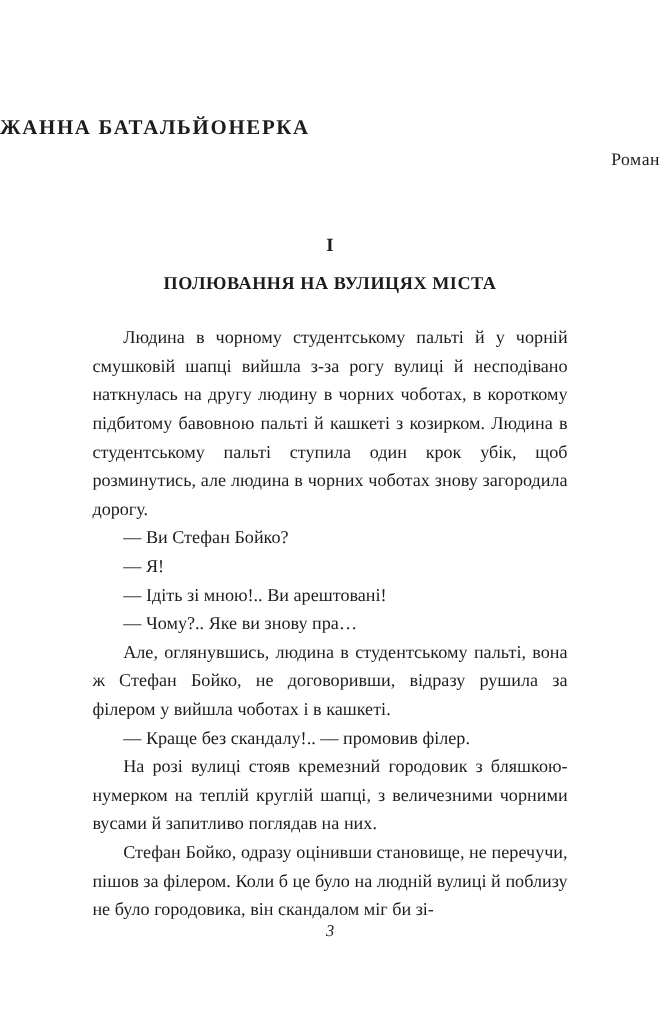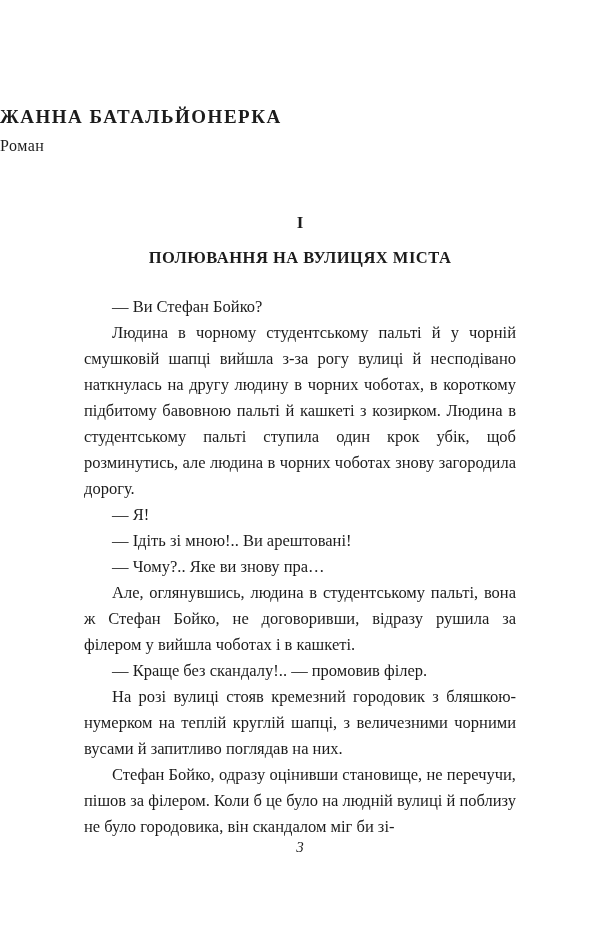--- a/index.html
+++ b/index.html
@@ -20,21 +20,21 @@
   }
   .book-title {
     margin-top: 106px;
     text-align: left;
     font-size: 19px;
     font-weight: bold;
     letter-spacing: 1.5px;
   }
   .book-subtitle {
     margin-top: 9px;
-    text-align: left;
+    text-align: right;
     font-size: 16px;
     letter-spacing: 0.5px;
   }
   .chapter-number {
     margin-top: 58px;
     text-align: center;
     font-size: 17px;
     font-weight: bold;
   }
   .chapter-title {
@@ -72,22 +72,22 @@
 
   <div class="book-title">ЖАННА БАТАЛЬЙОНЕРКА</div>
 
   <div class="book-subtitle">Роман</div>
 
   <div class="chapter-number">I</div>
 
   <div class="chapter-title">ПОЛЮВАННЯ НА ВУЛИЦЯХ МІСТА</div>
 
   <div class="body-text">
+    <p>Людина в чорному студентському пальті й у чорній смушковій шапці вийшла з-за рогу вулиці й несподівано наткнулась на другу людину в чорних чоботах, в короткому підбитому бавовною пальті й кашкеті з козирком. Людина в студентському пальті ступила один крок убік, щоб розминутись, але людина в чорних чоботах знову загородила дорогу.</p>
     <p>— Ви Стефан Бойко?</p>
-    <p>Людина в чорному студентському пальті й у чорній смушковій шапці вийшла з-за рогу вулиці й несподівано наткнулась на другу людину в чорних чоботах, в короткому підбитому бавовною пальті й кашкеті з козирком. Людина в студентському пальті ступила один крок убік, щоб розминутись, але людина в чорних чоботах знову загородила дорогу.</p>
     <p>— Я!</p>
     <p>— Ідіть зі мною!.. Ви арештовані!</p>
     <p>— Чому?.. Яке ви знову пра…</p>
     <p>Але, оглянувшись, людина в студентському пальті, вона ж Стефан Бойко, не договоривши, відразу рушила за філером у вийшла чоботах і в кашкеті.</p>
     <p>— Краще без скандалу!.. — промовив філер.</p>
     <p>На розі вулиці стояв кремезний городовик з бляшкою-нумерком на теплій круглій шапці, з величезними чорними вусами й запитливо поглядав на них.</p>
     <p>Стефан Бойко, одразу оцінивши становище, не перечучи, пішов за філером. Коли б це було на людній вулиці й поблизу не було городовика, він скандалом міг би зі-</p>
   </div>
 
   <div class="page-number">3</div>

